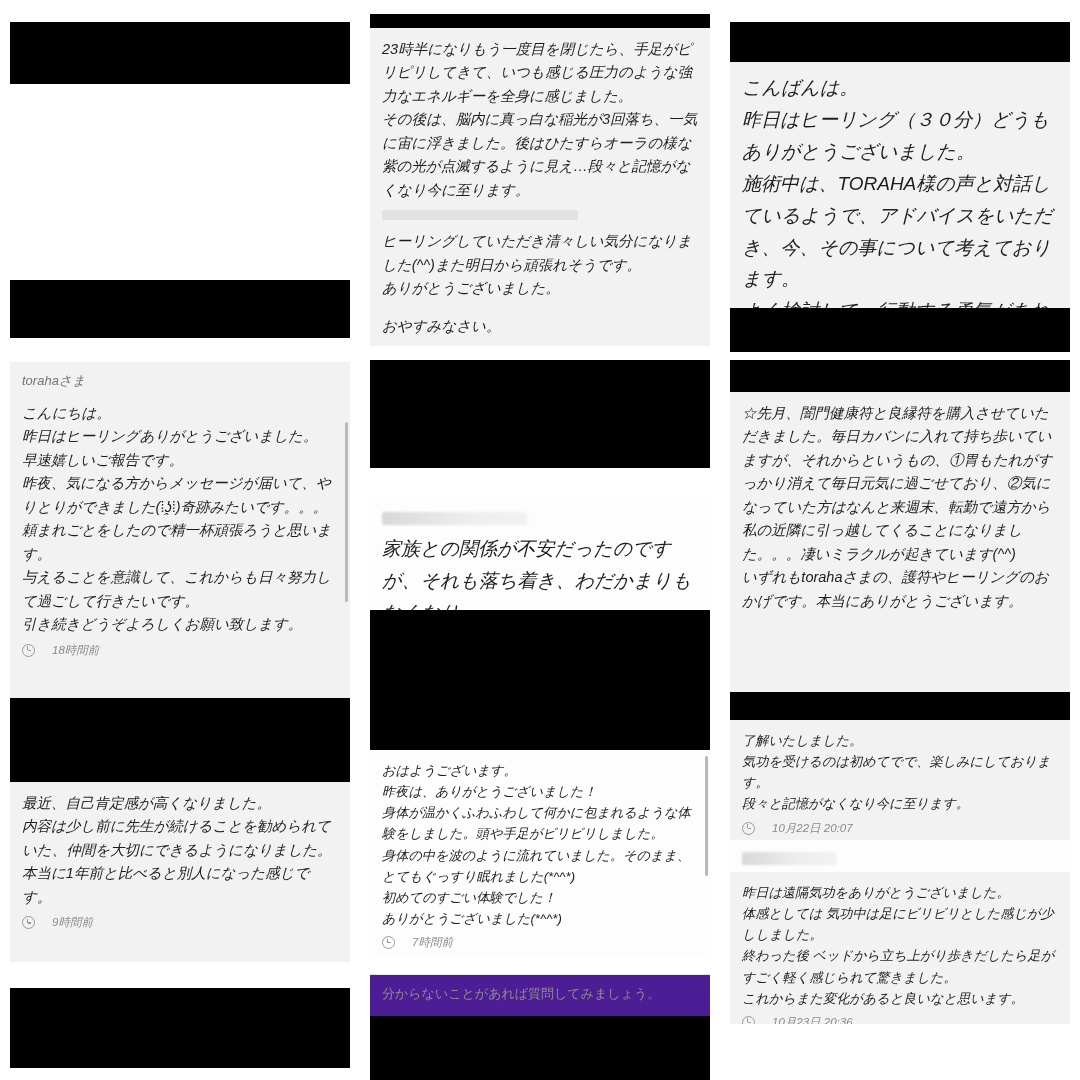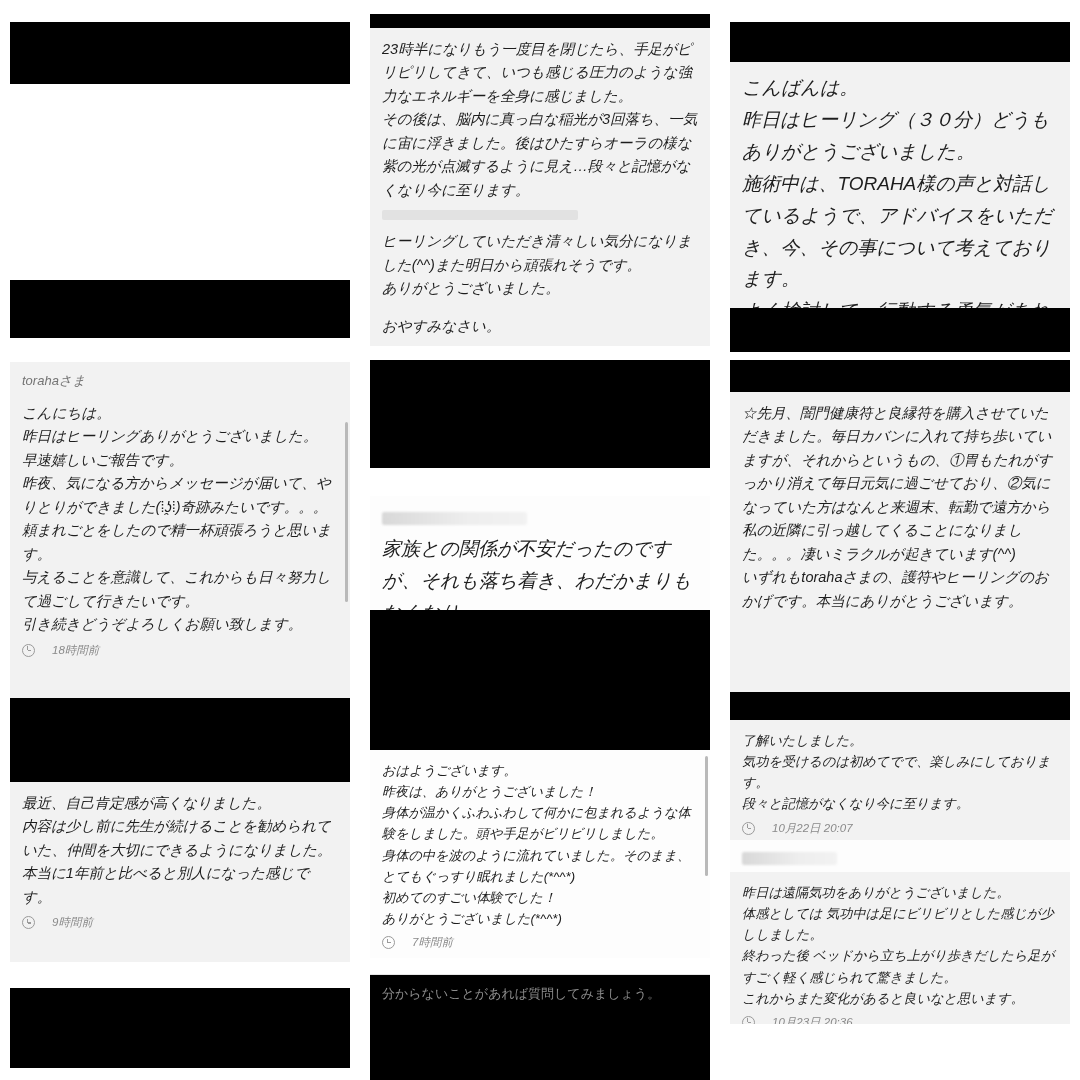--- a/index.html
+++ b/index.html
@@ -111,21 +111,21 @@
     position: absolute;
     right: 2px;
     width: 3px;
     border-radius: 2px;
     background: #b9b9b9;
   }
   .hint {
     position: absolute;
     left: 10px;
     right: 10px;
-    background: #000000;
+    background: #4c1d95;
     border-top: 1px solid #e6e6e6;
     font-size: 13px;
     color: #8d8d8d;
     padding: 10px 12px;
     box-sizing: border-box;
   }
   .name-faded {
     font-size: 13px;
     color: #737373;
     margin-bottom: 2px;

